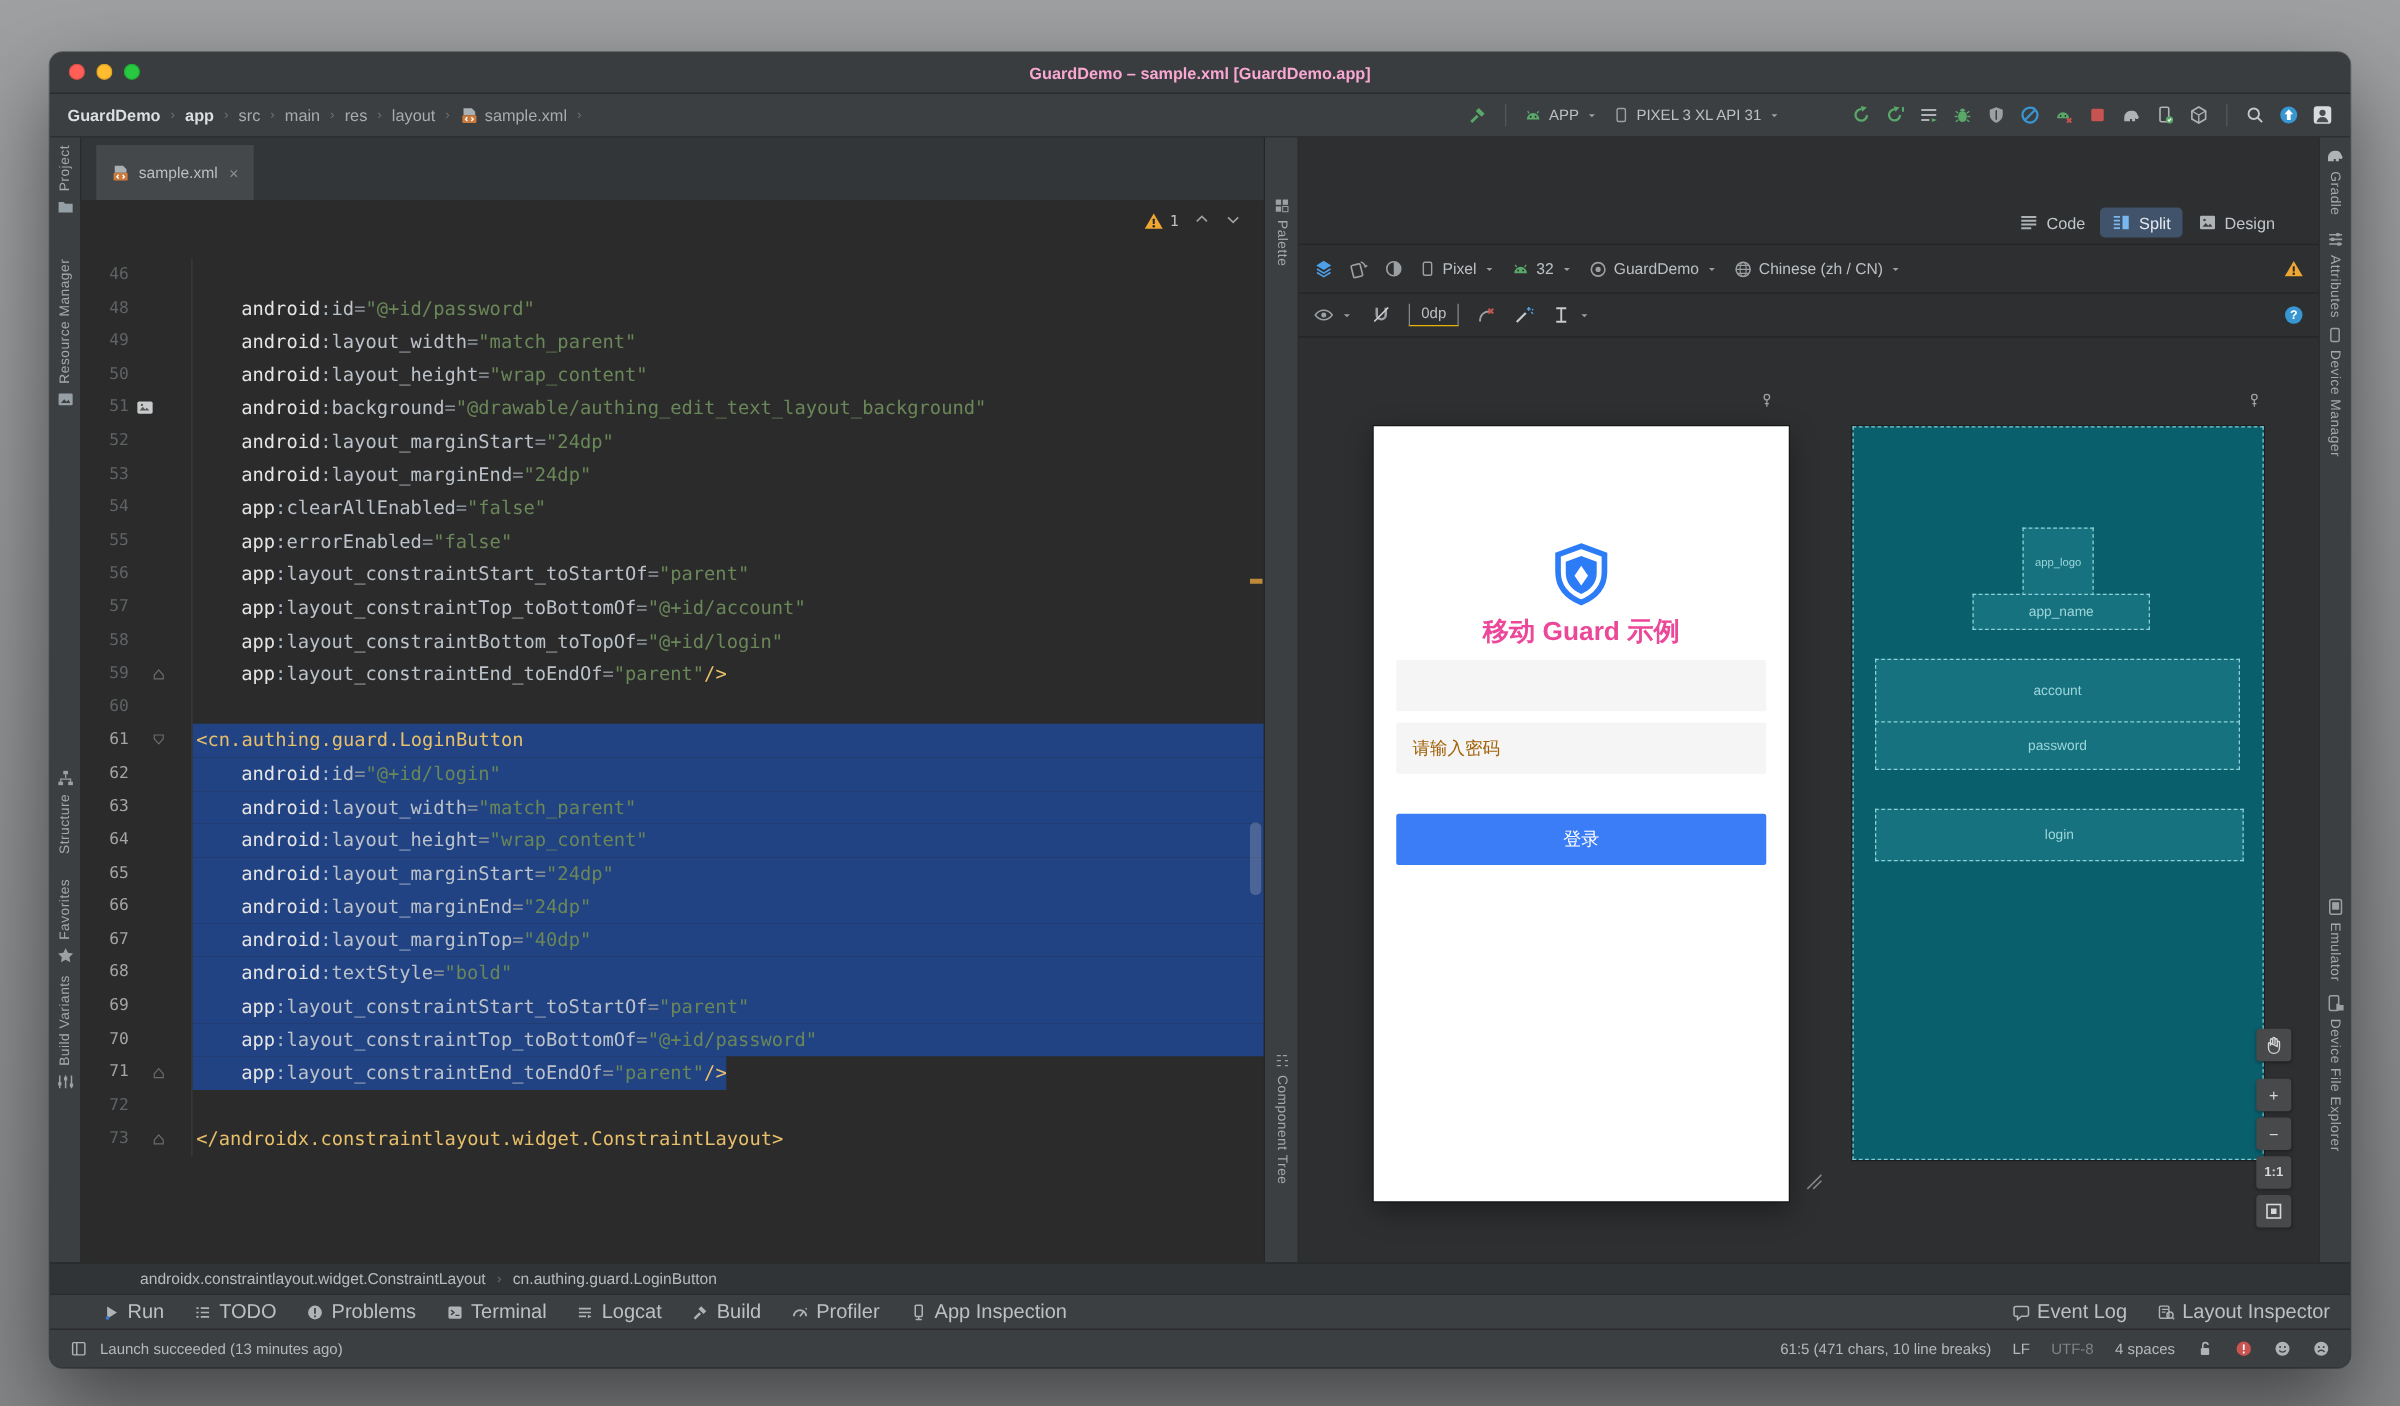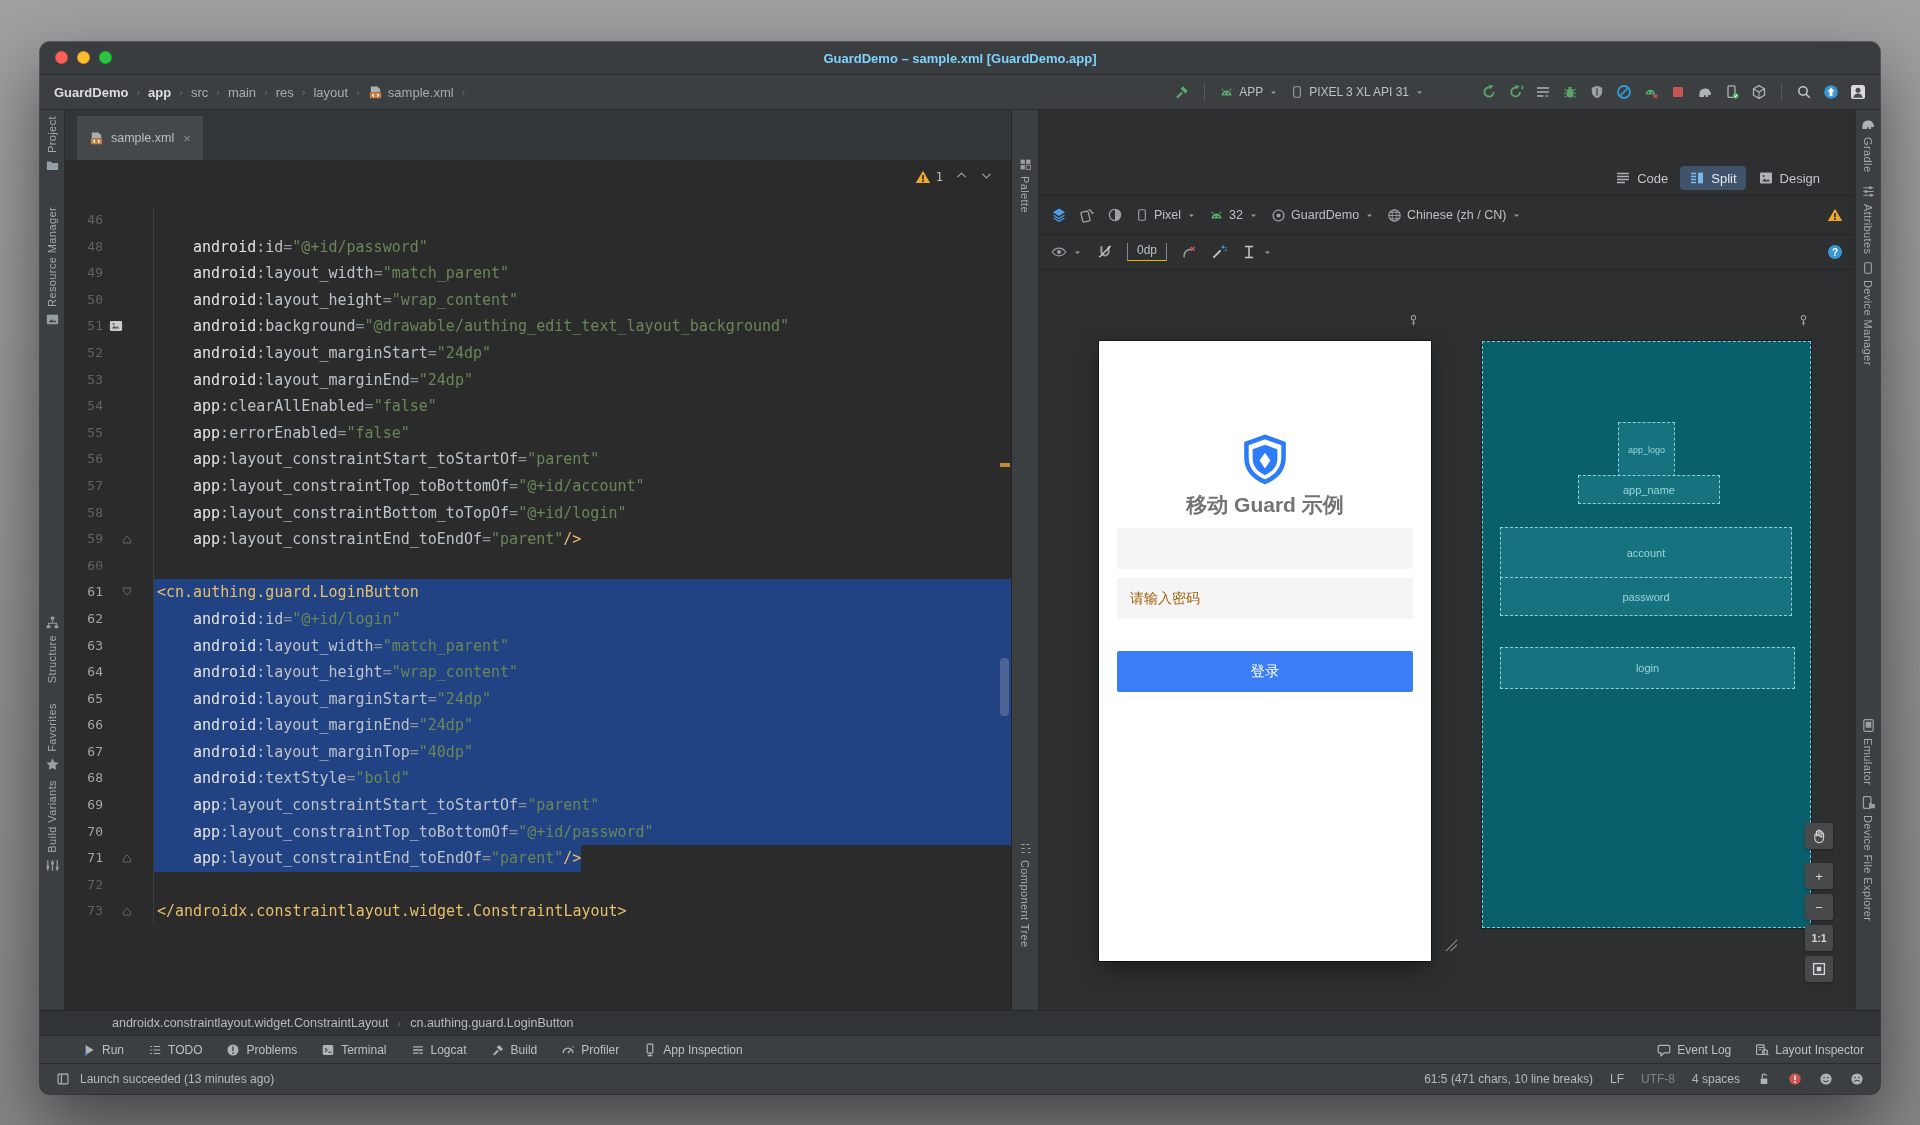--- a/index.html
+++ b/index.html
@@ -8,21 +8,21 @@
        font-family:"Liberation Sans",sans-serif;-webkit-font-smoothing:antialiased}
   .window{position:absolute;left:40px;top:42px;width:1840px;height:1052px;background:#2B2B2B;
           border-radius:10px;box-shadow:0 30px 70px rgba(0,0,0,.5),0 0 0 1px rgba(0,0,0,.4);
           display:flex;flex-direction:column;overflow:hidden}
   
   .titlebar{height:32px;background:#3A3D3F;border-bottom:1px solid #292B2D;position:relative;
             display:flex;align-items:center;flex:0 0 auto}
   .traffic{position:absolute;left:15px;top:9px;display:flex;gap:9px}
   .tl{width:13px;height:13px;border-radius:50%;border:1px solid rgba(0,0,0,.15);box-sizing:border-box}
   .tl.close{background:#FF5F57}.tl.min{background:#FEBC2E}.tl.max{background:#28C840}
-  .win-title{margin:0 auto;font-size:13px;font-weight:bold;color:#7dd3fc}
+  .win-title{margin:0 auto;font-size:13px;font-weight:bold;color:#f9a8d4}
   
   .navbar{height:34px;background:#3C3F41;display:flex;align-items:center;padding:0 14px;
           border-bottom:1px solid #292B2D;flex:0 0 auto}
   .breadcrumbs{display:flex;align-items:center;gap:8px;font-size:13px;color:#A9ACAE;white-space:nowrap}
   .bc{display:flex;align-items:center;gap:5px}
   .bc.bold{color:#DCDEE0;font-weight:bold}
   .bc-sep{color:#6E7173;font-size:11px}
   .run-toolbar{margin-left:auto;display:flex;align-items:center;gap:11px}
   .tbtn{display:flex;align-items:center;gap:5px;color:#BDC0C2;font-size:12px;cursor:default;white-space:nowrap}
   .tsep{width:1px;height:18px;background:#55585A;margin:0 3px}
@@ -97,21 +97,21 @@
   .dspacer{flex:1}
   .margin-box{font-size:12px;color:#BDC0C2;border-bottom:1px solid #eab308;border-left:1px solid #85888A;
               border-right:1px solid #85888A;padding:1px 9px 2px;height:14px;line-height:13px}
   .canvas{flex:1;position:relative;min-height:0}
   .phone-key{position:absolute;top:44px}
   .phone-key.k1{left:368px}.phone-key.k2{left:758px}
   .preview{position:absolute;left:60px;top:71px;width:332px;height:620px;background:#FFFFFF;
            box-shadow:0 0 0 1px rgba(0,0,0,.45),0 8px 22px rgba(0,0,0,.38)}
   .pv-logo{position:absolute;left:50%;top:92px;transform:translateX(-50%)}
   .pv-title{position:absolute;left:0;right:0;top:150px;text-align:center;font-size:21px;
-            font-weight:bold;color:#737373}
+            font-weight:bold;color:#ec4899}
   .pv-input{position:absolute;left:18px;width:296px;height:41px;background:#F5F5F6;border-radius:2px;
             display:flex;align-items:center;padding:0 13px;box-sizing:border-box}
   .pv-account{top:187px}.pv-password{top:237px}
   .pv-ph{color:#a16207;font-size:14px}
   .pv-btn{position:absolute;left:18px;top:310px;width:296px;height:41px;background:#3B7CF7;
           border-radius:2px;display:flex;align-items:center;justify-content:center;
           color:#FFFFFF;font-size:14.5px}
   .blueprint{position:absolute;left:443px;top:71px;width:329px;height:587px;background:#0A5F6C;
              border:1px dashed #7ECBD4;box-sizing:border-box;
              box-shadow:0 0 0 1px rgba(0,0,0,.35)}
@@ -127,21 +127,21 @@
   .zbtn{width:28px;height:26px;background:#47494B;border-radius:3px;display:flex;align-items:center;
         justify-content:center;color:#D5D7D9;font-size:13px;box-shadow:0 1px 3px rgba(0,0,0,.3)}
   .zbtn.hand{margin-bottom:9px}
   .zbtn.ratio{font-size:10.5px;font-weight:bold}
   .resize-handle{position:absolute;left:405px;top:668px}
   
   .ed-breadcrumb{height:24px;background:#313437;border-top:1px solid #26282A;display:flex;
                  align-items:center;gap:9px;padding-left:72px;font-size:12.5px;color:#B8BBBD;flex:0 0 auto}
   .eb-sep{color:#6E7173;font-size:11px}
   .bottombar{height:27px;background:#3C3F41;border-top:1px solid #292B2D;display:flex;align-items:center;
-             padding:0 16px 0 42px;font-size:12px;color:#BDC0C2;flex:0 0 auto}
+             padding:0 16px 0 42px;font-size:16px;color:#BDC0C2;flex:0 0 auto}
   .bb-left{display:flex;align-items:center;gap:24px}
   .bb-right{margin-left:auto;display:flex;align-items:center;gap:24px}
   .bb-item{display:flex;align-items:center;gap:6px;white-space:nowrap}
   .statusbar{height:30px;background:#3C3F41;border-top:1px solid #292B2D;display:flex;align-items:center;
              padding:0 16px;font-size:12px;color:#B6B9BB;flex:0 0 auto}
   .sb-left{display:flex;align-items:center;gap:10px}
   .sb-right{margin-left:auto;display:flex;align-items:center;gap:17px}
   .sb-dim{color:#7F8386}
 </style>
 </head>

